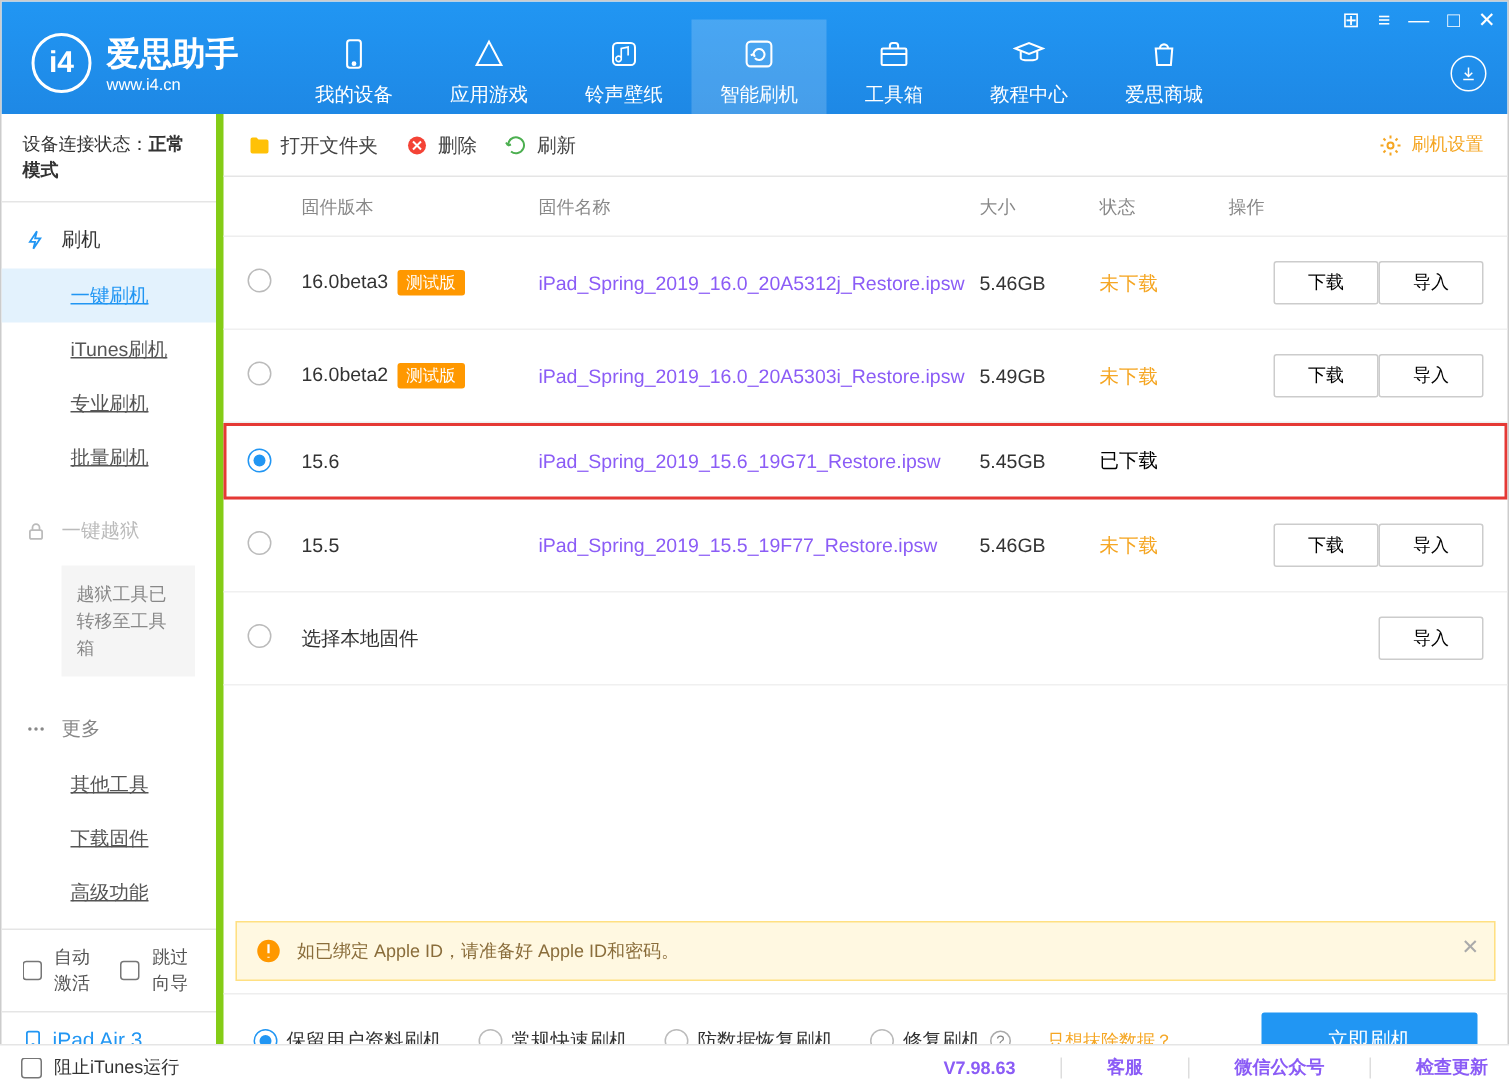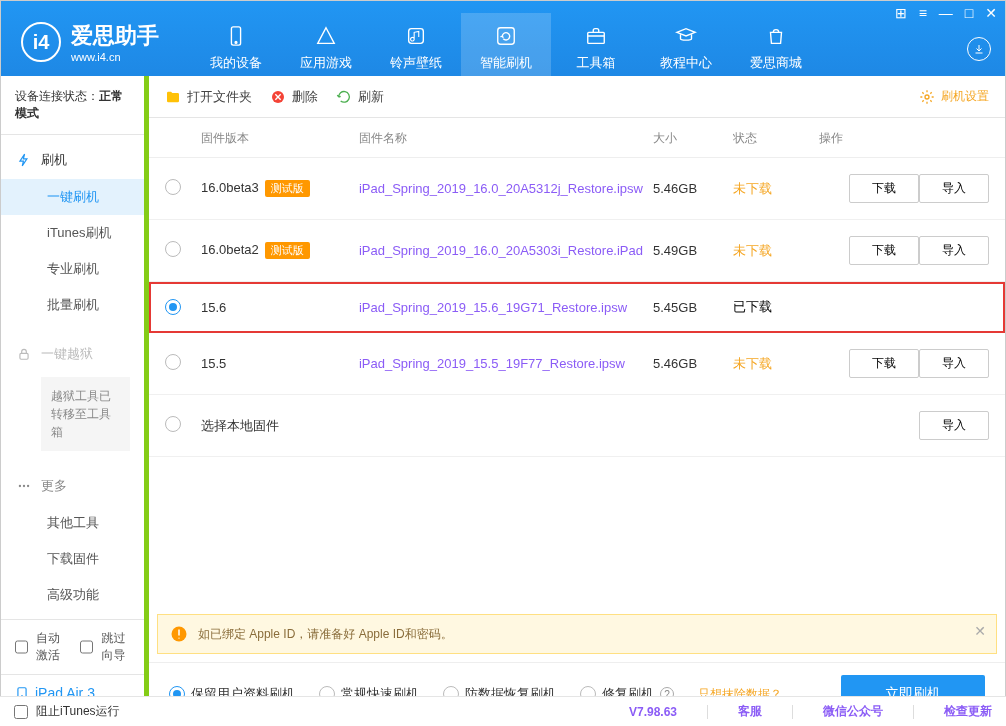--- a/index.html
+++ b/index.html
@@ -20,21 +20,21 @@
 .header-right { position: absolute; right: 14px; top: 36px; color: #fff; }
 .circle-btn { width: 24px; height: 24px; border: 1.5px solid #fff; border-radius: 50%; display: flex; align-items: center; justify-content: center; cursor: pointer; }
 
 .body-area { display: flex; height: 651px; }
 .sidebar { width: 192px; border-right: 5px solid #84cc16; display: flex; flex-direction: column; }
 .sidebar-status { padding: 12px 14px; font-size: 12px; border-bottom: 1px solid #e5e5e5; }
 .sidebar-status b { font-weight: bold; }
 .side-section { padding: 6px 0; }
 .side-head { display: flex; align-items: center; padding: 10px 16px; font-size: 13px; color: #333; cursor: pointer; }
 .side-head .ic { width: 14px; height: 14px; margin-right: 10px; display: inline-flex; align-items: center; justify-content: center; }
-.side-item { padding: 9px 14px 9px 46px; font-size: 13px; color: #555; cursor: pointer; }
+.side-item { padding: 9px 14px 9px 46px; font-size: 13px; color: #555; cursor: pointer; text-decoration: underline; }
 .side-item.active { background: #E3F2FD; color: #2196F3; }
 .side-note { margin: 4px 14px 4px 40px; padding: 10px 10px; background: #f5f5f5; color: #888; font-size: 12px; line-height: 1.5; }
 .sidebar-spacer { flex: 1; }
 .sidebar-bottom { border-top: 1px solid #e5e5e5; padding: 10px 14px; }
 .check-row { display: flex; align-items: center; gap: 8px; font-size: 12px; color: #555; }
 .device-info { border-top: 1px solid #e5e5e5; padding: 10px 14px; }
 .device-name { color: #2196F3; font-size: 14px; display: flex; align-items: center; gap: 6px; }
 .badge-cap { display: inline-block; border: 1px solid #bbb; border-radius: 3px; padding: 1px 6px; font-size: 11px; color: #777; margin-top: 4px; }
 .device-type { color: #888; margin-top: 4px; }
 
@@ -292,21 +292,21 @@
           <div class="col-radio"><span class="radio"></span></div>
           <div class="col-ver">16.0beta3<span class="badge-beta">测试版</span></div>
           <div class="col-name fw-name">iPad_Spring_2019_16.0_20A5312j_Restore.ipsw</div>
           <div class="col-size">5.46GB</div>
           <div class="col-status status-un">未下载</div>
           <div class="col-ops" style="text-align:right"><button class="op-btn">下载</button><button class="op-btn">导入</button></div>
         </div>
         <div class="fw-row">
           <div class="col-radio"><span class="radio"></span></div>
           <div class="col-ver">16.0beta2<span class="badge-beta">测试版</span></div>
-          <div class="col-name fw-name">iPad_Spring_2019_16.0_20A5303i_Restore.iPad</div>
+          <div class="col-name fw-name">iPad_Spring_2019_16.0_20A5303i_Restore.ipsw</div>
           <div class="col-size">5.49GB</div>
           <div class="col-status status-un">未下载</div>
           <div class="col-ops" style="text-align:right"><button class="op-btn">下载</button><button class="op-btn">导入</button></div>
         </div>
         <div class="fw-row selected">
           <div class="col-radio"><span class="radio checked"></span></div>
           <div class="col-ver">15.6</div>
           <div class="col-name fw-name">iPad_Spring_2019_15.6_19G71_Restore.ipsw</div>
           <div class="col-size">5.45GB</div>
           <div class="col-status status-dl">已下载</div>

